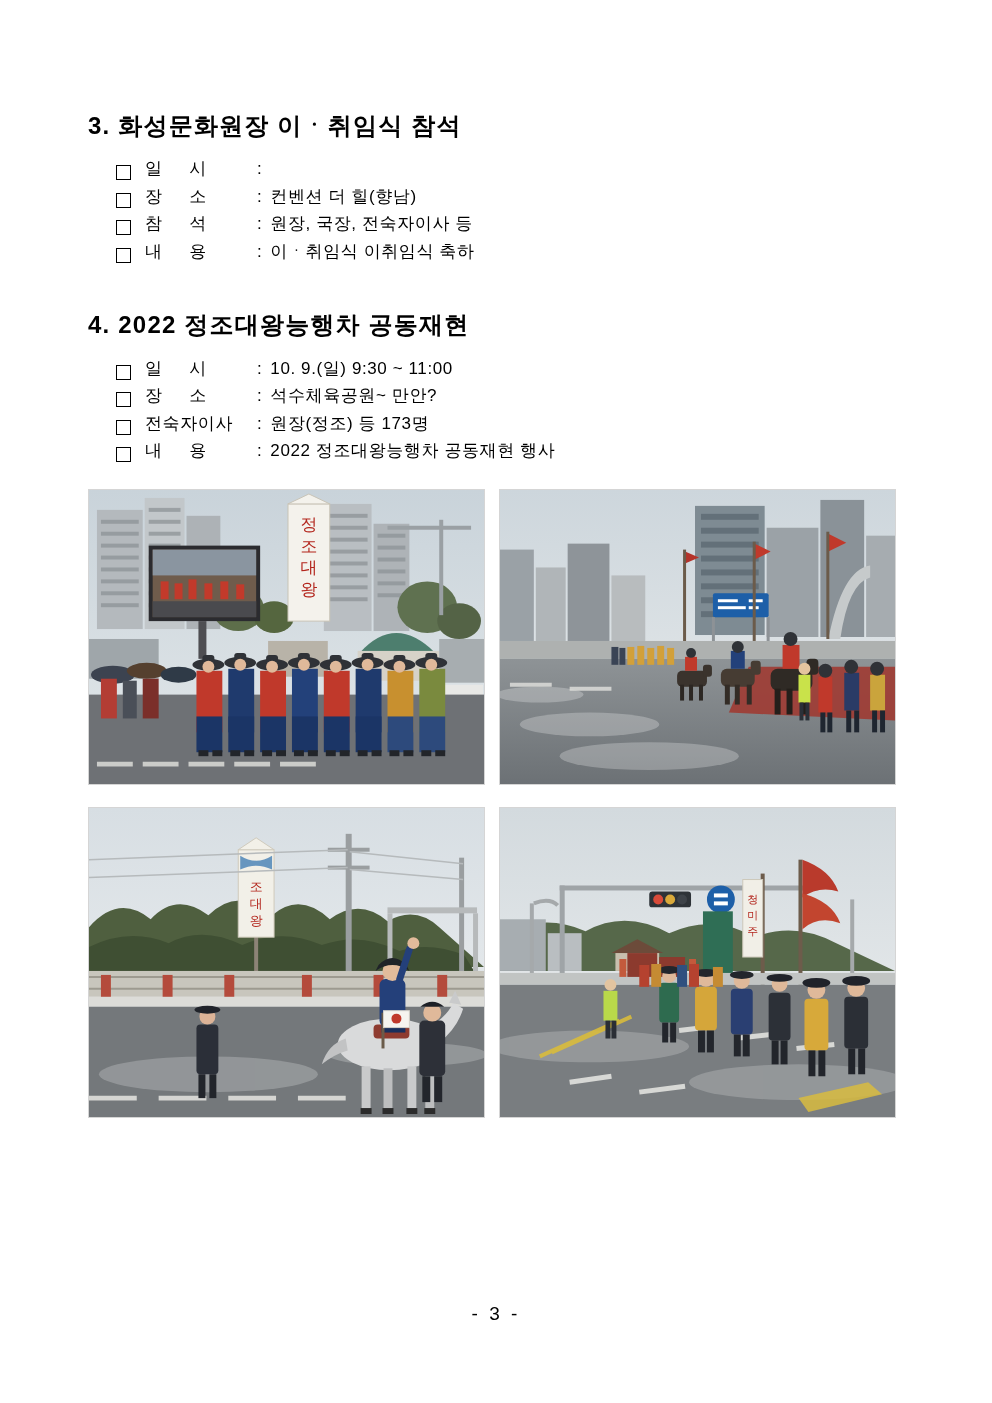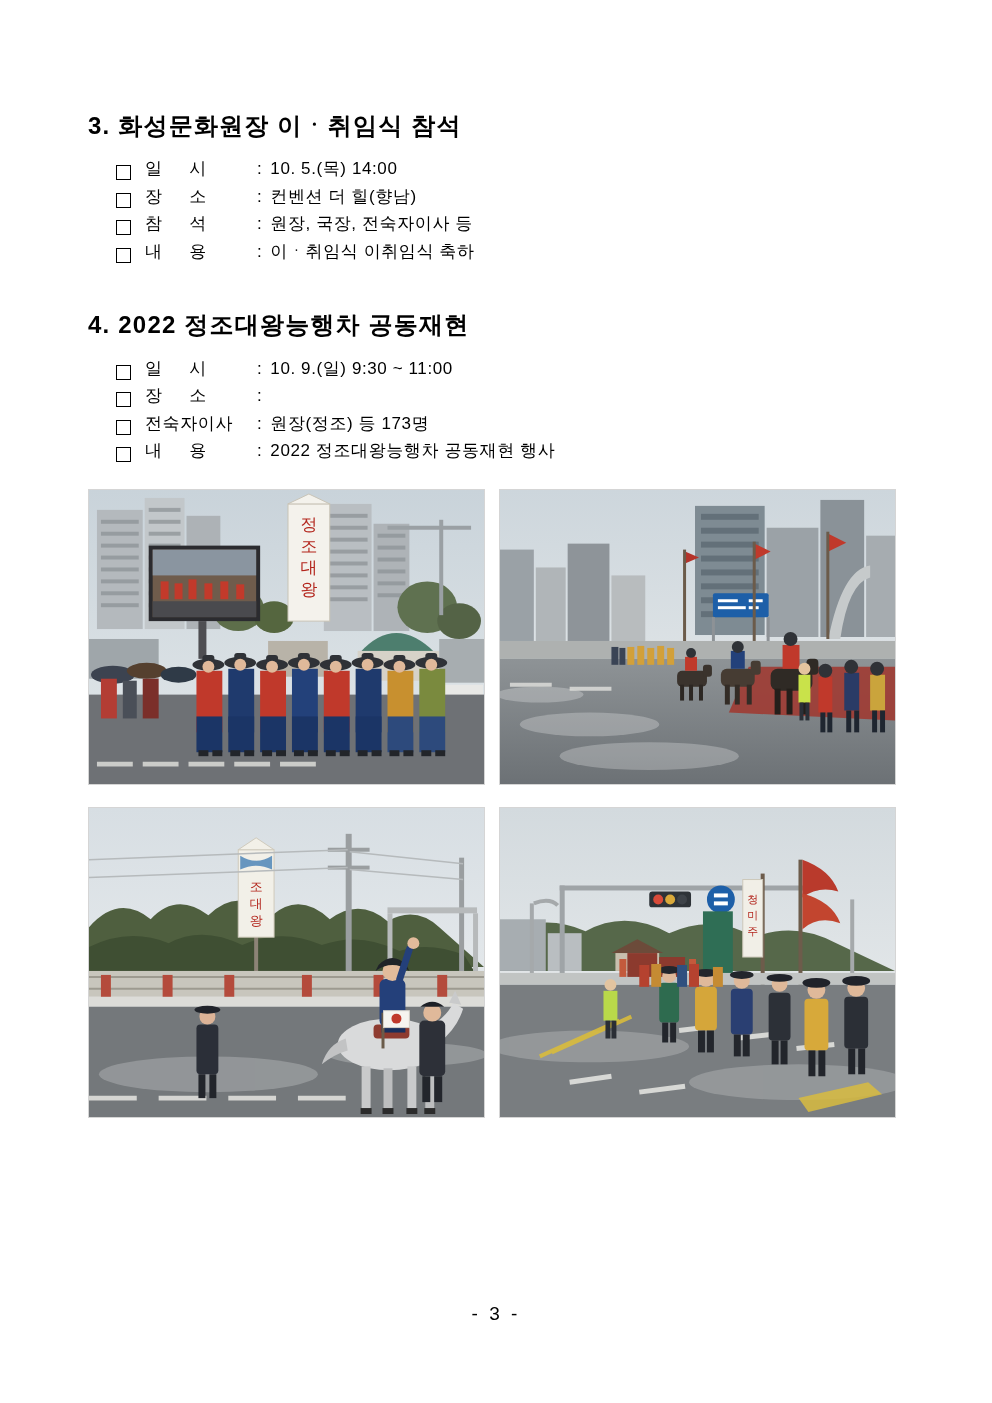--- a/index.html
+++ b/index.html
@@ -109,21 +109,20 @@
 
 <div class="page">
 
   <div class="section">
     <h2 class="section-heading">3. 화성문화원장 이ㆍ취임식 참석</h2>
     <ul class="bullet-list">
       <li class="bullet-item">
         <span class="bullet-box"></span>
         <span class="bullet-label">일     시</span>
         <span class="bullet-sep">:</span>
-        <span class="bullet-value">10. 5.(목) 14:00</span>
       </li>
       <li class="bullet-item">
         <span class="bullet-box"></span>
         <span class="bullet-label">장     소</span>
         <span class="bullet-sep">:</span>
         <span class="bullet-value">컨벤션 더 힐(향남)</span>
       </li>
       <li class="bullet-item">
         <span class="bullet-box"></span>
         <span class="bullet-label">참     석</span>
@@ -147,20 +146,21 @@
       <li class="bullet-item">
         <span class="bullet-box"></span>
         <span class="bullet-label">일     시</span>
         <span class="bullet-sep">:</span>
         <span class="bullet-value">10. 9.(일) 9:30 ~ 11:00</span>
       </li>
       <li class="bullet-item">
         <span class="bullet-box"></span>
         <span class="bullet-label">장     소</span>
         <span class="bullet-sep">:</span>
+        <span class="bullet-value">석수체육공원~ 만안?</span>
       </li>
       <li class="bullet-item">
         <span class="bullet-box"></span>
         <span class="bullet-label">전숙자이사</span>
         <span class="bullet-sep">:</span>
         <span class="bullet-value">원장(정조) 등 173명</span>
       </li>
       <li class="bullet-item">
         <span class="bullet-box"></span>
         <span class="bullet-label">내     용</span>

